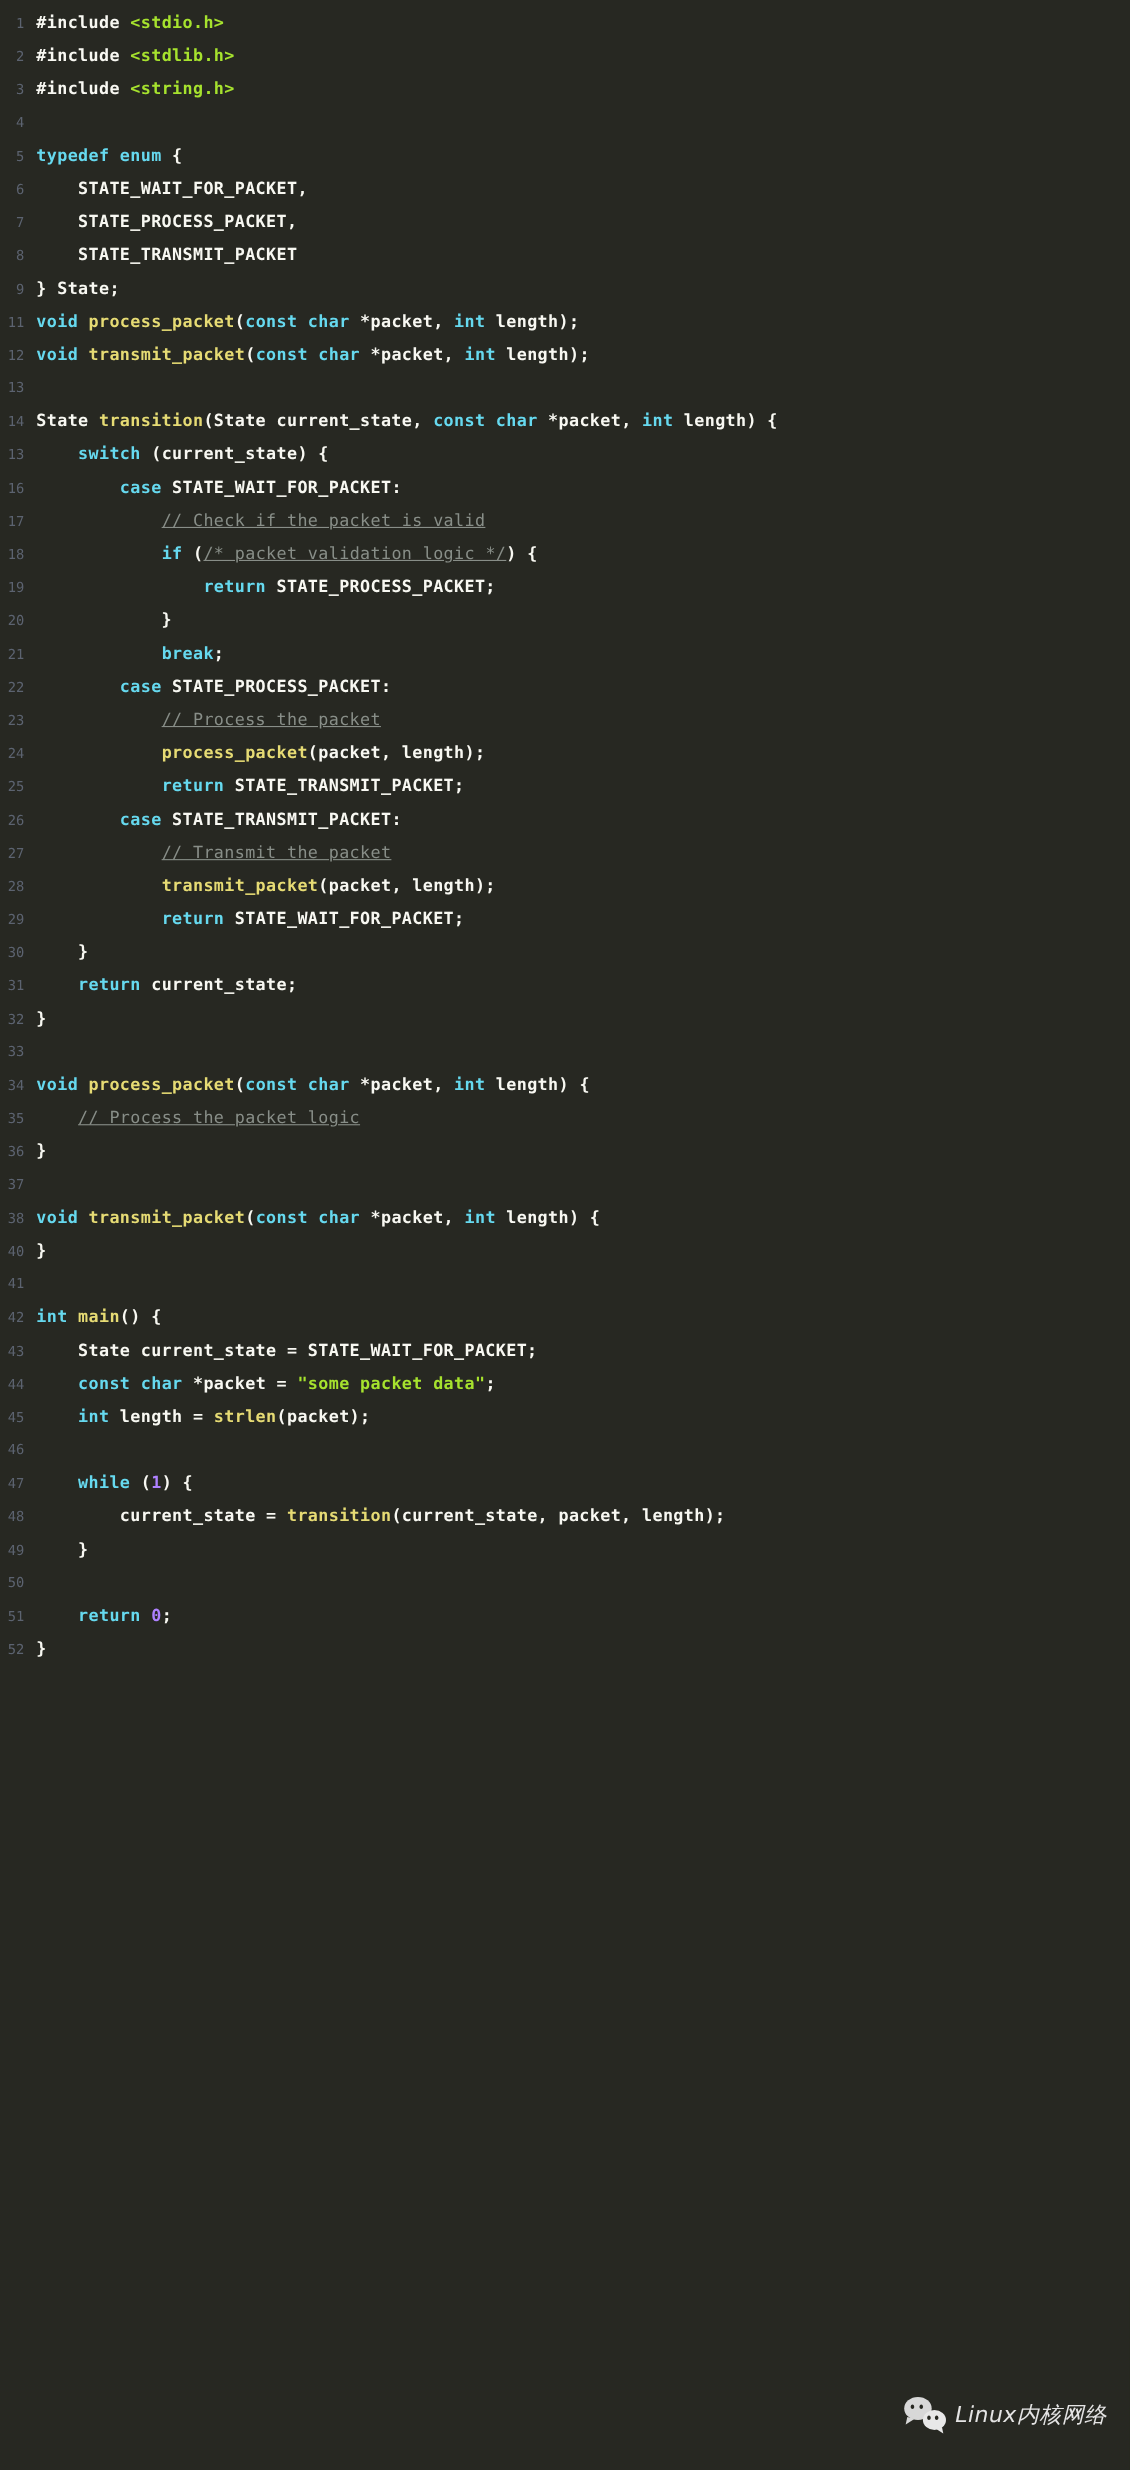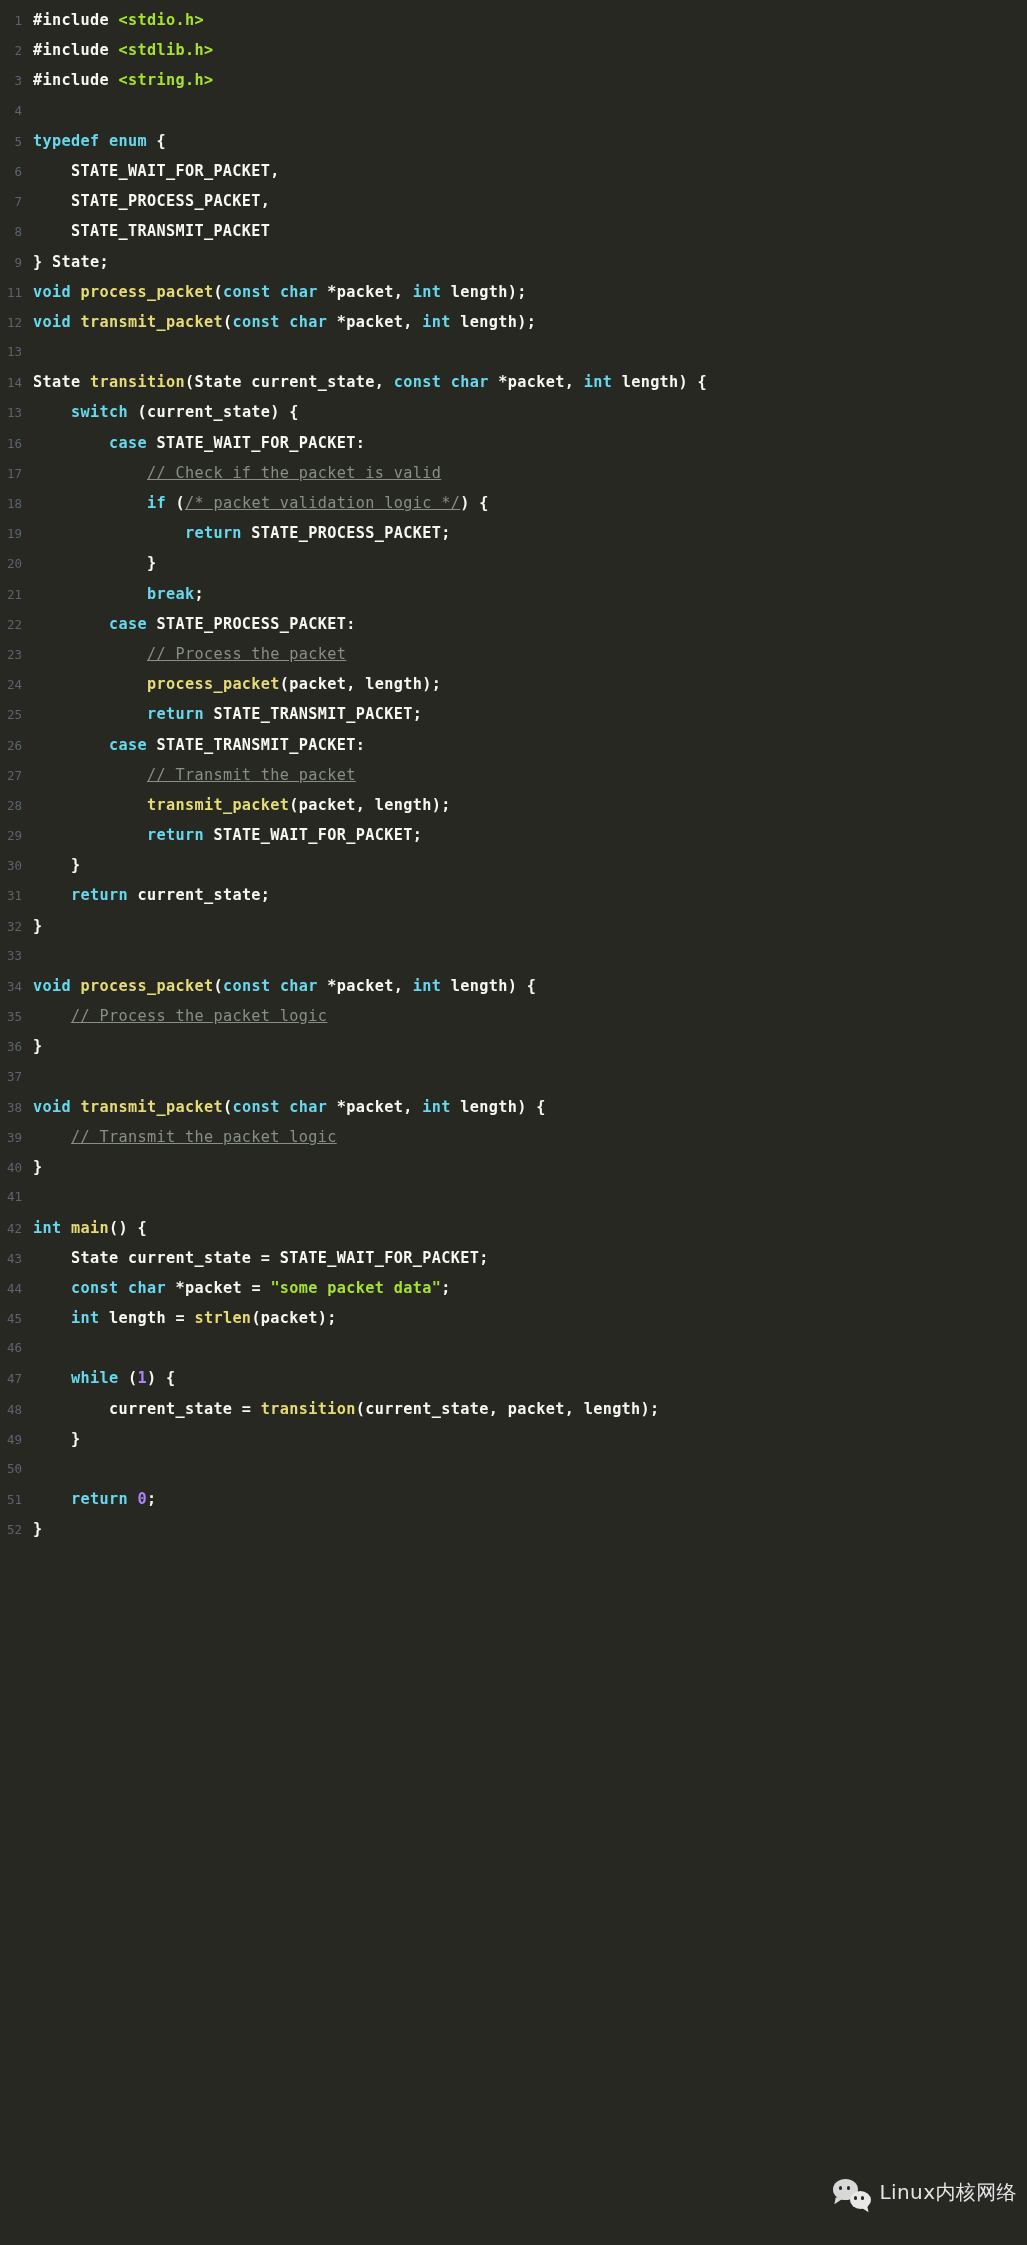--- a/index.html
+++ b/index.html
@@ -44,25 +44,26 @@
   .kw   { color: #66d9ef; text-align: right; }
   .fn   { color: #e6db74; }
   .str  { color: #a6e22e; }
   .cmt  { color: #888e88; font-weight: normal; text-decoration: underline; }
   .num  { color: #ae81ff; }
   .pl   { color: #f8f8f2; }
 
   
   #watermark {
     position: absolute;
-    right: 10px;
+    right: 21px;
     bottom: 36px;
     display: flex;
-    align-items: flex-start;
+    align-items: flex-end;
     gap: 9px;
+    font-style: italic;
   }
   #wm-icon {
     position: relative;
     width: 38px;
     height: 30px;
   }
   #wm-icon .bub-big {
     position: absolute;
     left: 0; top: 0;
     width: 25px; height: 21px;
@@ -145,21 +146,20 @@
     <div class="code-line"><span class="ln">29</span><span class="src"><span class="pl">            </span><span class="kw">return</span><span class="pl"> STATE_WAIT_FOR_PACKET;</span></span></div>
     <div class="code-line"><span class="ln">30</span><span class="src"><span class="pl">    }</span></span></div>
     <div class="code-line"><span class="ln">31</span><span class="src"><span class="pl">    </span><span class="kw">return</span><span class="pl"> current_state;</span></span></div>
     <div class="code-line"><span class="ln">32</span><span class="src"><span class="pl">}</span></span></div>
     <div class="code-line"><span class="ln">33</span><span class="src"></span></div>
     <div class="code-line"><span class="ln">34</span><span class="src"><span class="kw">void</span><span class="pl"> </span><span class="fn">process_packet</span><span class="pl">(</span><span class="kw">const</span><span class="pl"> </span><span class="kw">char</span><span class="pl"> *packet, </span><span class="kw">int</span><span class="pl"> length) {</span></span></div>
     <div class="code-line"><span class="ln">35</span><span class="src"><span class="pl">    </span><span class="cmt">// Process the packet logic</span></span></div>
     <div class="code-line"><span class="ln">36</span><span class="src"><span class="pl">}</span></span></div>
     <div class="code-line"><span class="ln">37</span><span class="src"></span></div>
     <div class="code-line"><span class="ln">38</span><span class="src"><span class="kw">void</span><span class="pl"> </span><span class="fn">transmit_packet</span><span class="pl">(</span><span class="kw">const</span><span class="pl"> </span><span class="kw">char</span><span class="pl"> *packet, </span><span class="kw">int</span><span class="pl"> length) {</span></span></div>
-    <div class="code-line"><span class="ln">39</span><span class="src"><span class="pl">    </span><span class="cmt">// Transmit the packet logic</span></span></div>
     <div class="code-line"><span class="ln">40</span><span class="src"><span class="pl">}</span></span></div>
     <div class="code-line"><span class="ln">41</span><span class="src"></span></div>
     <div class="code-line"><span class="ln">42</span><span class="src"><span class="kw">int</span><span class="pl"> </span><span class="fn">main</span><span class="pl">() {</span></span></div>
     <div class="code-line"><span class="ln">43</span><span class="src"><span class="pl">    State current_state = STATE_WAIT_FOR_PACKET;</span></span></div>
     <div class="code-line"><span class="ln">44</span><span class="src"><span class="pl">    </span><span class="kw">const</span><span class="pl"> </span><span class="kw">char</span><span class="pl"> *packet = </span><span class="str">"some packet data"</span><span class="pl">;</span></span></div>
     <div class="code-line"><span class="ln">45</span><span class="src"><span class="pl">    </span><span class="kw">int</span><span class="pl"> length = </span><span class="fn">strlen</span><span class="pl">(packet);</span></span></div>
     <div class="code-line"><span class="ln">46</span><span class="src"></span></div>
     <div class="code-line"><span class="ln">47</span><span class="src"><span class="pl">    </span><span class="kw">while</span><span class="pl"> (</span><span class="num">1</span><span class="pl">) {</span></span></div>
     <div class="code-line"><span class="ln">48</span><span class="src"><span class="pl">        current_state = </span><span class="fn">transition</span><span class="pl">(current_state, packet, length);</span></span></div>
     <div class="code-line"><span class="ln">49</span><span class="src"><span class="pl">    }</span></span></div>

